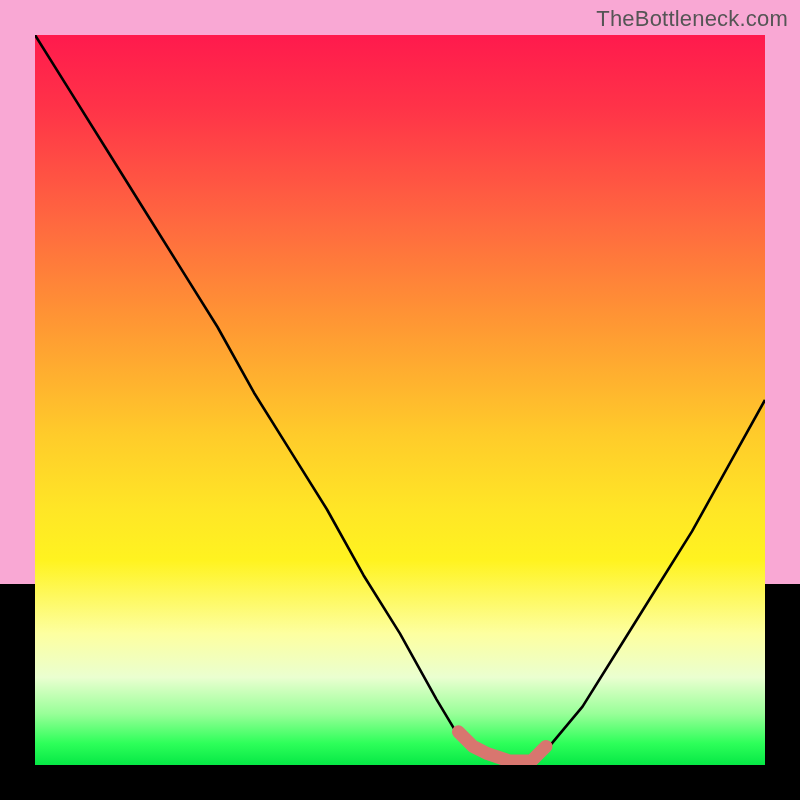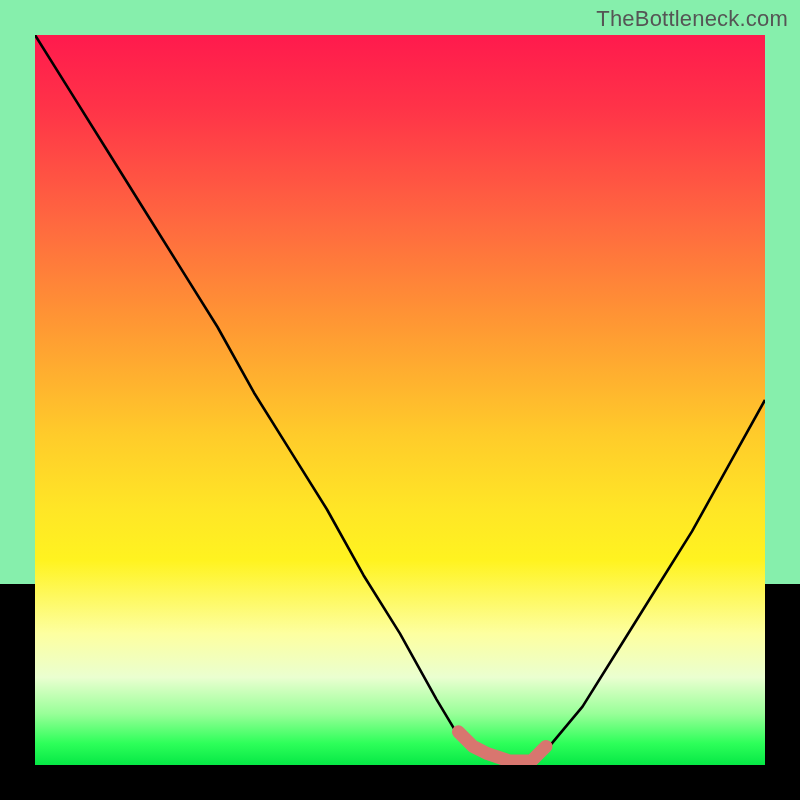--- a/index.html
+++ b/index.html
@@ -9,21 +9,21 @@
     height: 800px;
     background: #000;
     overflow: hidden;
   }
   .frame {
     position: absolute;
     left: 0;
     top: 0;
     width: 800px;
     height: 584px;
-    background: #86efac;
+    background: #f9a8d4;
     text-decoration: underline;
   }
   .plot {
     position: absolute;
     left: 35px;
     top: 35px;
     width: 730px;
     height: 730px;
     background: linear-gradient(to bottom,
       #ff1a4d 0%,

